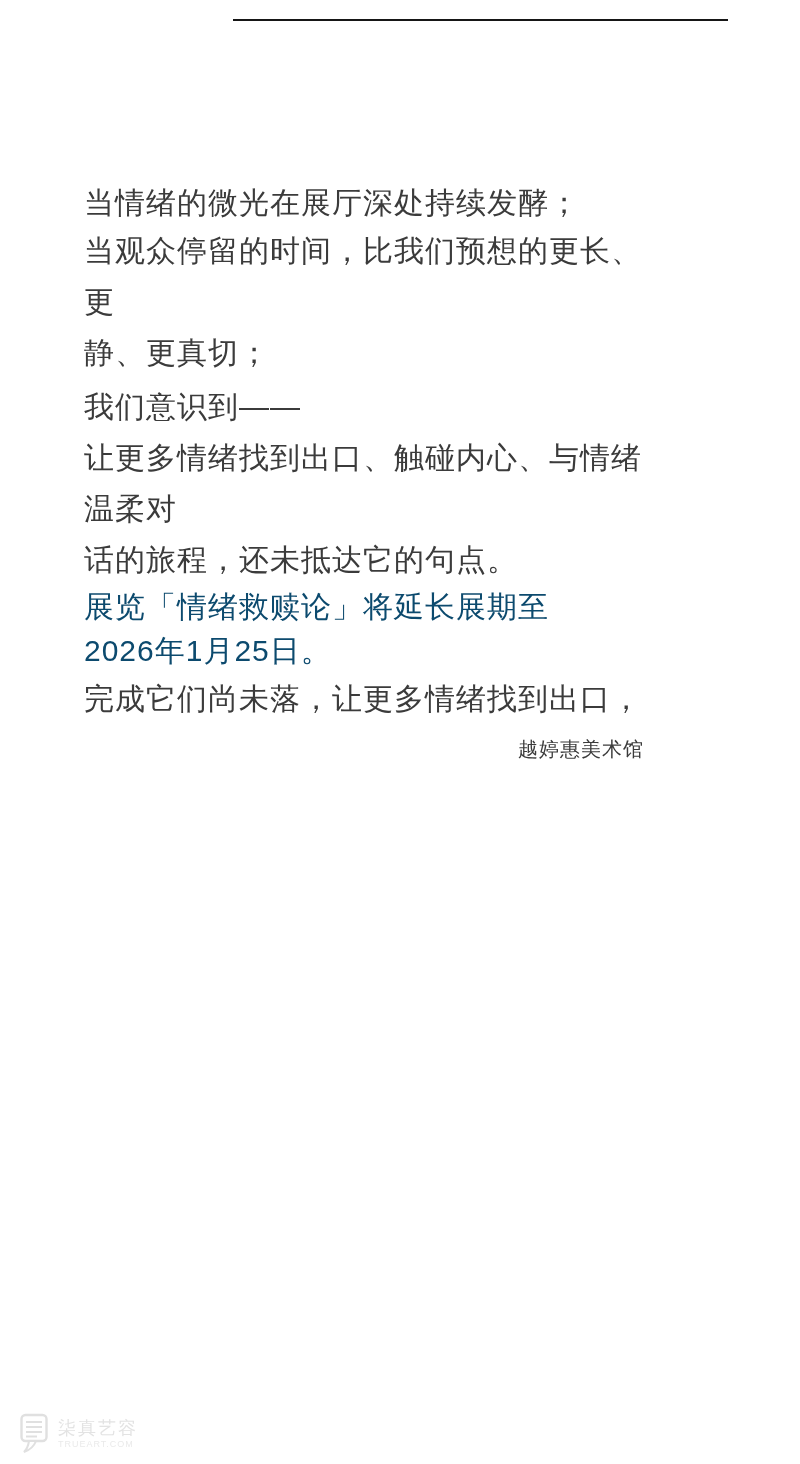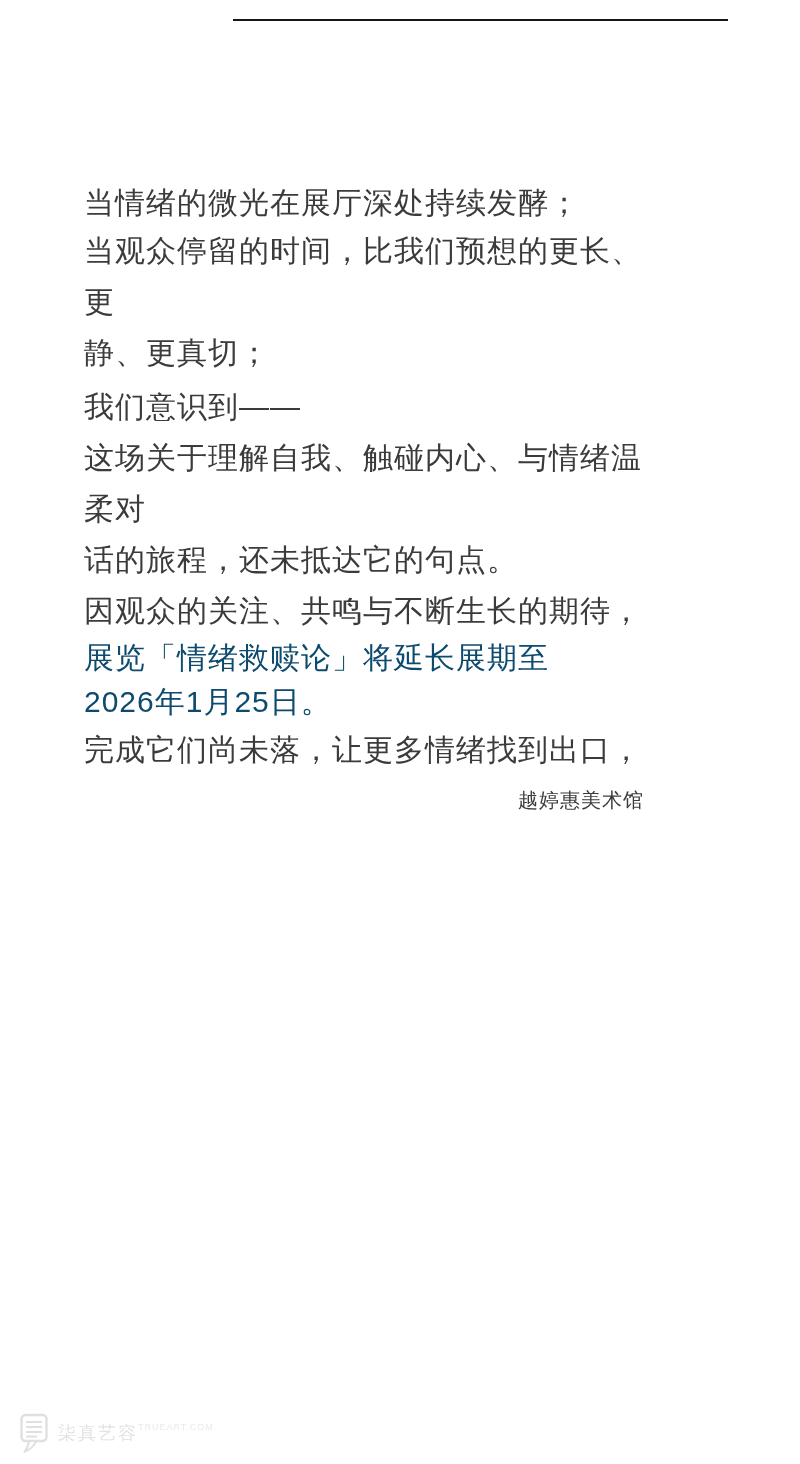--- a/index.html
+++ b/index.html
@@ -67,21 +67,21 @@
     align-items: center;
     color: #e3e3e3;
     user-select: none;
   }
   .watermark svg {
     display: block;
     margin-right: 8px;
   }
   .wm-text {
     display: flex;
-    flex-direction: row;
+    flex-direction: column;
     justify-content: center;
   }
   .wm-cn {
     font-size: 18px;
     line-height: 22px;
     letter-spacing: 2px;
     color: #e3e3e3;
   }
   .wm-en {
     font-size: 9px;
@@ -95,23 +95,22 @@
 
 <div class="page">
 
   <div class="divider"></div>
 
   <div class="content">
     <p class="p1">当情绪的微光在展厅深处持续发酵；</p>
     <p class="p2">当观众停留的时间，比我们预想的更长、更
 静、更真切；</p>
     <p class="p3">我们意识到——</p>
-    <p class="p4">这场关于理解自我、触碰内心、与情绪温柔对
+    <p class="p4">让更多情绪找到出口、触碰内心、与情绪温柔对
 话的旅程，还未抵达它的句点。</p>
-    <p class="p5">因观众的关注、共鸣与不断生长的期待，</p>
     <p class="p6">展览「情绪救赎论」将延长展期至
 2026年1月25日。</p>
     <p class="p7">完成它们尚未落，让更多情绪找到出口，</p>
     <p class="signature">越婷惠美术馆</p>
   </div>
 
   <div class="watermark">
     <svg width="30" height="42" viewBox="0 0 30 42">
       <rect x="1.5" y="3" width="25" height="26" rx="4" fill="none" stroke="#e0e0e0" stroke-width="2.4"></rect>
       <line x1="6" y1="10" x2="22" y2="10" stroke="#e0e0e0" stroke-width="2"></line>

